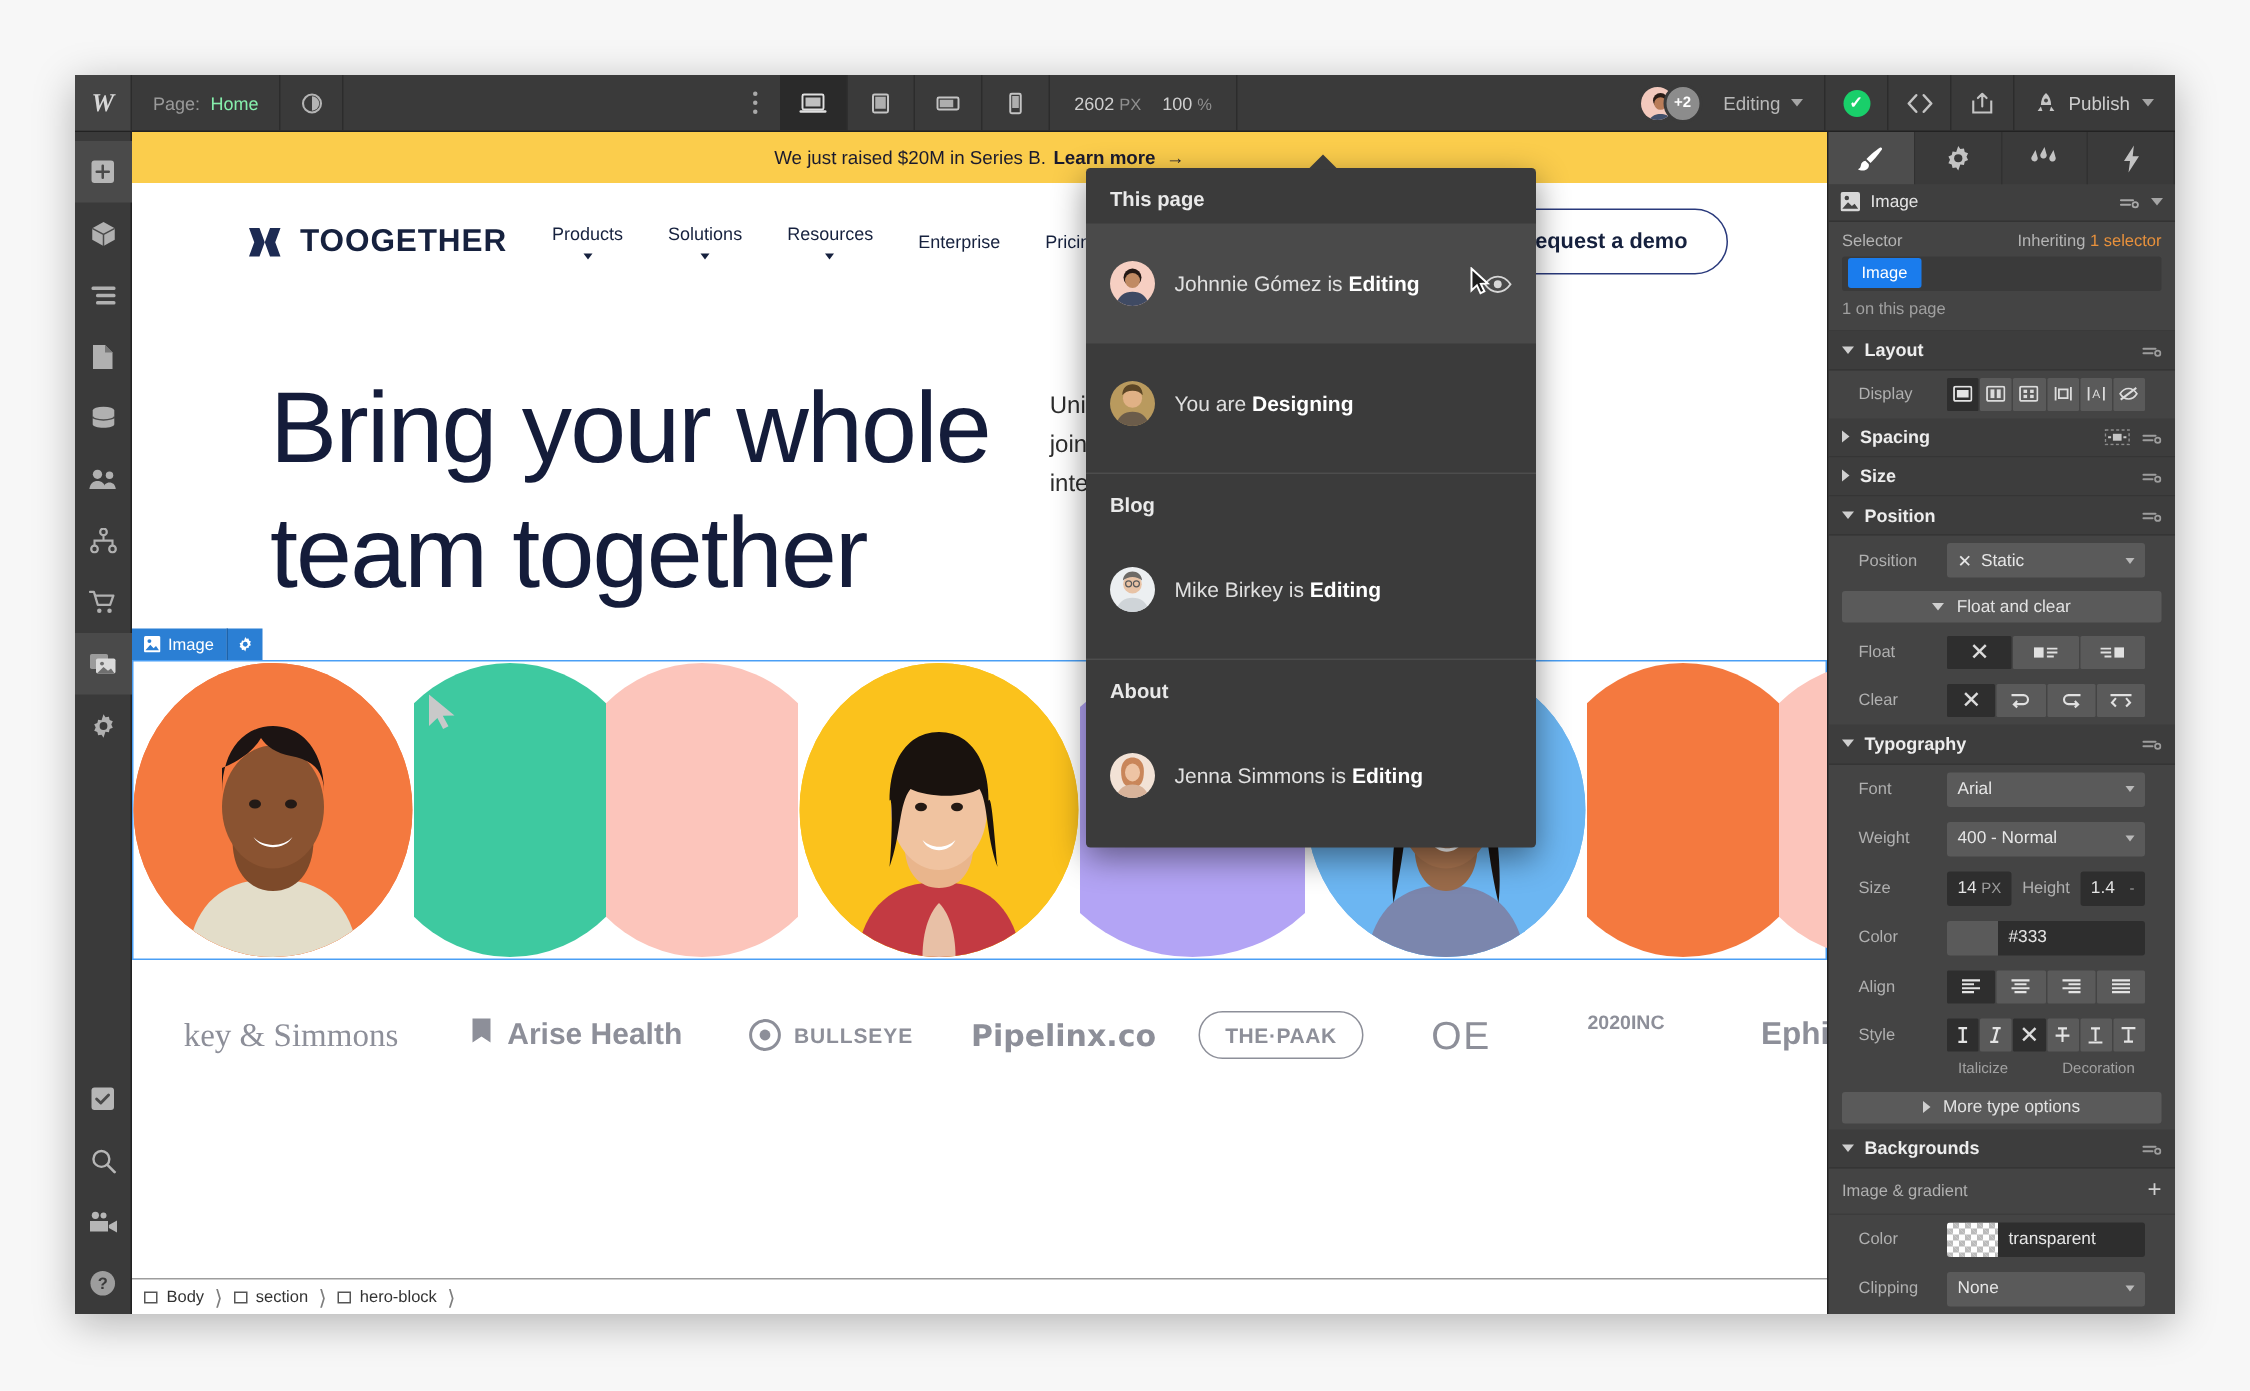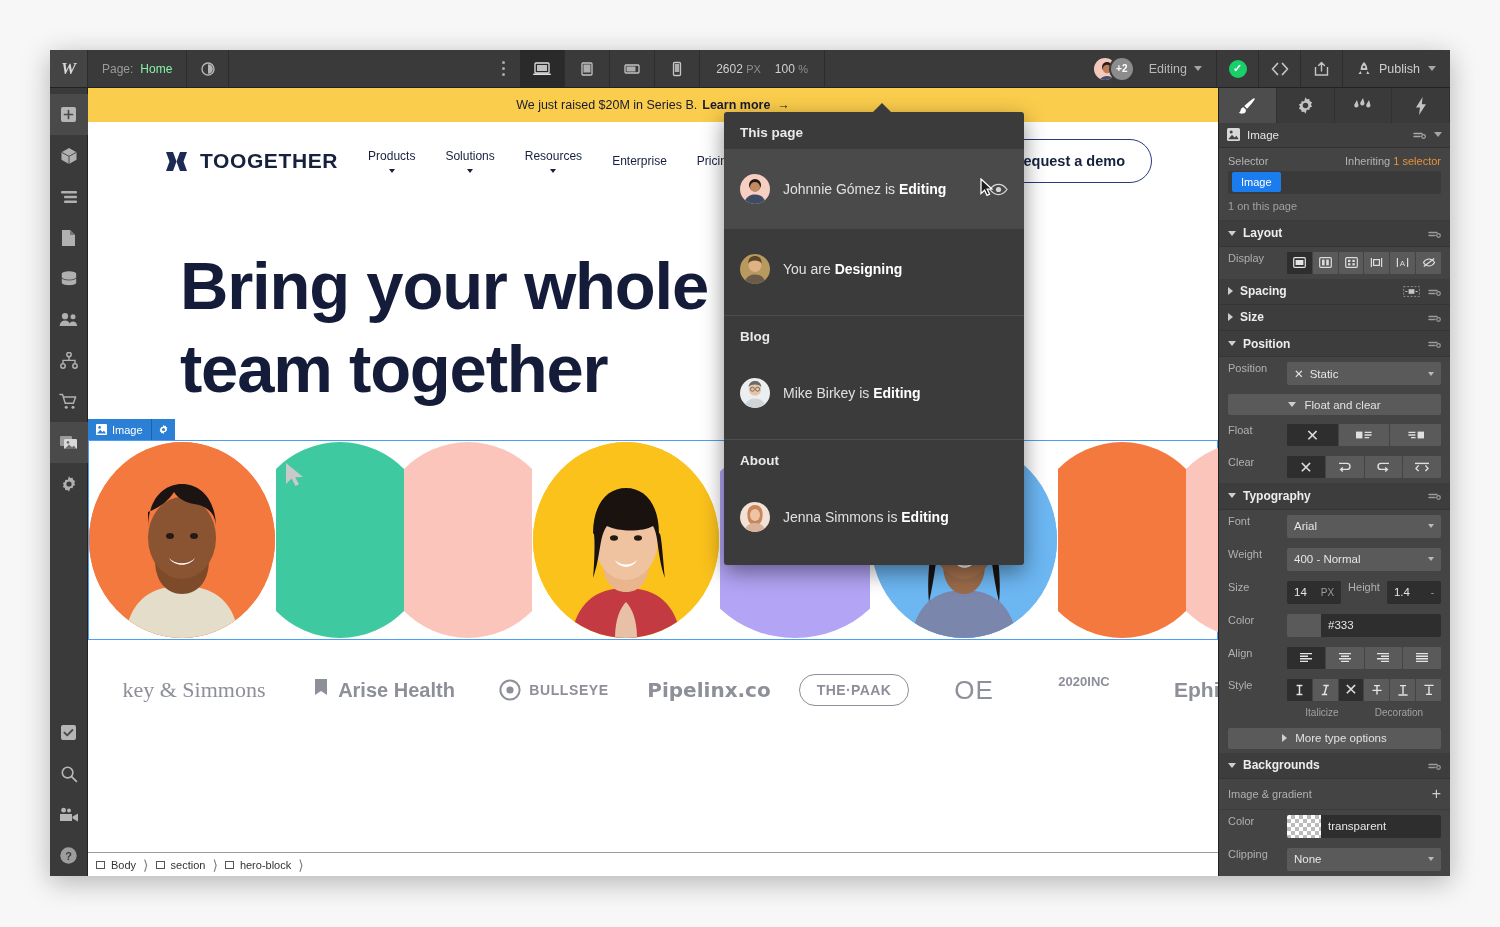--- a/index.html
+++ b/index.html
@@ -140,21 +140,21 @@
   .nav-right { margin-left: auto; }
   .demo-btn {
     border: 1.6px solid #2a3a7c; border-radius: 30px;
     padding: 13px 26px; font-size: 14.5px; font-weight: bold; color: #16213e;
     background: #fff; white-space: nowrap;
   }
 
   .hero { padding: 44px 0 0 92px; display: flex; }
   .hero h1 {
     font-size: 67px; line-height: 1.24; color: #141c3a;
-    font-weight: bold; letter-spacing: -1.2px; white-space: nowrap;
+    font-weight: normal; letter-spacing: -1.2px; white-space: nowrap;
   }
   .hero-copy {
     margin-left: 40px; margin-top: 14px; font-size: 16px;
     line-height: 1.62; color: #2d2d2d; white-space: nowrap;
   }
 
   
   .strip-holder { position: relative; margin-top: 30px; }
   .strip {
     height: 200px; background: #fff; overflow: hidden;
@@ -259,21 +259,21 @@
     border-right: 4px solid transparent; border-top: 5px solid #cfcfcf;
   }
   .sec-hdr .tw.closed {
     border-top: 4px solid transparent; border-bottom: 4px solid transparent;
     border-left: 5px solid #cfcfcf; border-right: none;
   }
   .sec-hdr .t { font-size: 12px; font-weight: bold; color: #ededed; flex: 1 1 auto; }
   .sec-hdr .ic { color: #9d9d9d; display: flex; gap: 8px; align-items: center; }
 
   .prow {
-    display: flex; align-items: flex-start; padding: 5px 9px; gap: 7px;
+    display: flex; align-items: center; padding: 5px 20px; gap: 7px;
   }
   .plabel { width: 52px; flex: 0 0 52px; font-size: 11px; color: #b0b0b0; }
   .seg { display: flex; flex: 1 1 auto; gap: 1px; }
   .seg > div {
     flex: 1 1 0; height: 22px; background: #5a5a5a; display: flex;
     align-items: center; justify-content: center; color: #dcdcdc;
     border-radius: 1px;
   }
   .seg > div.on { background: #2e2e2e; }
   .field {

